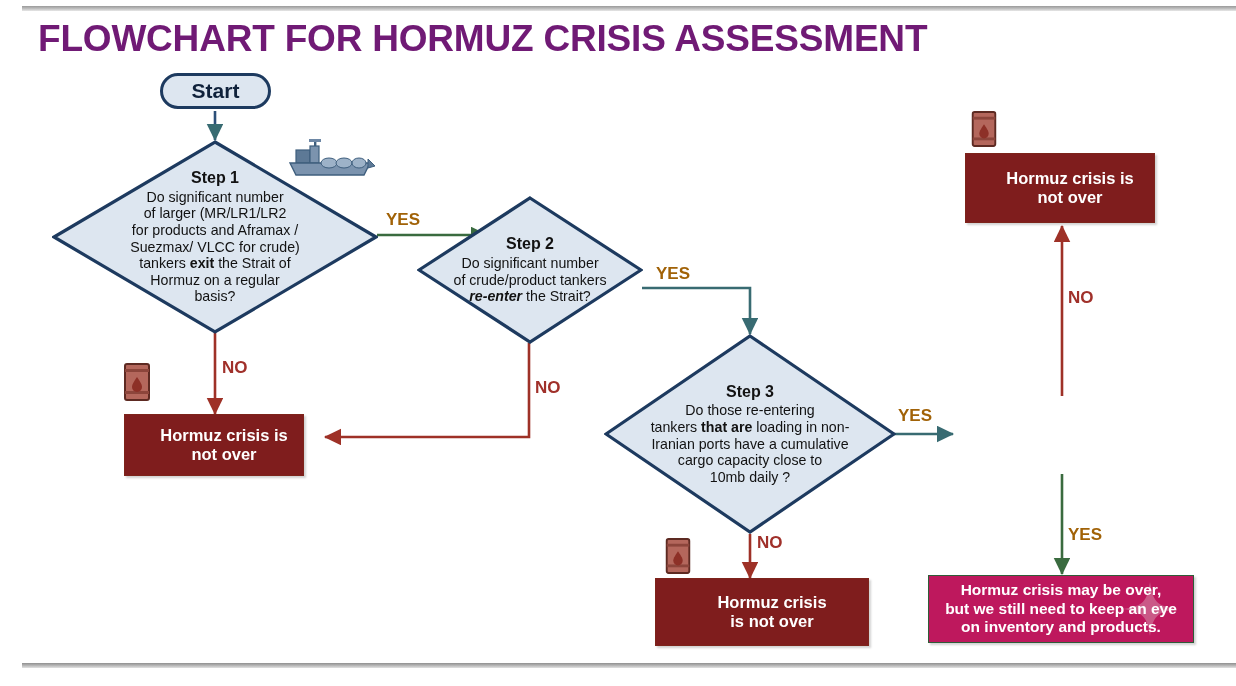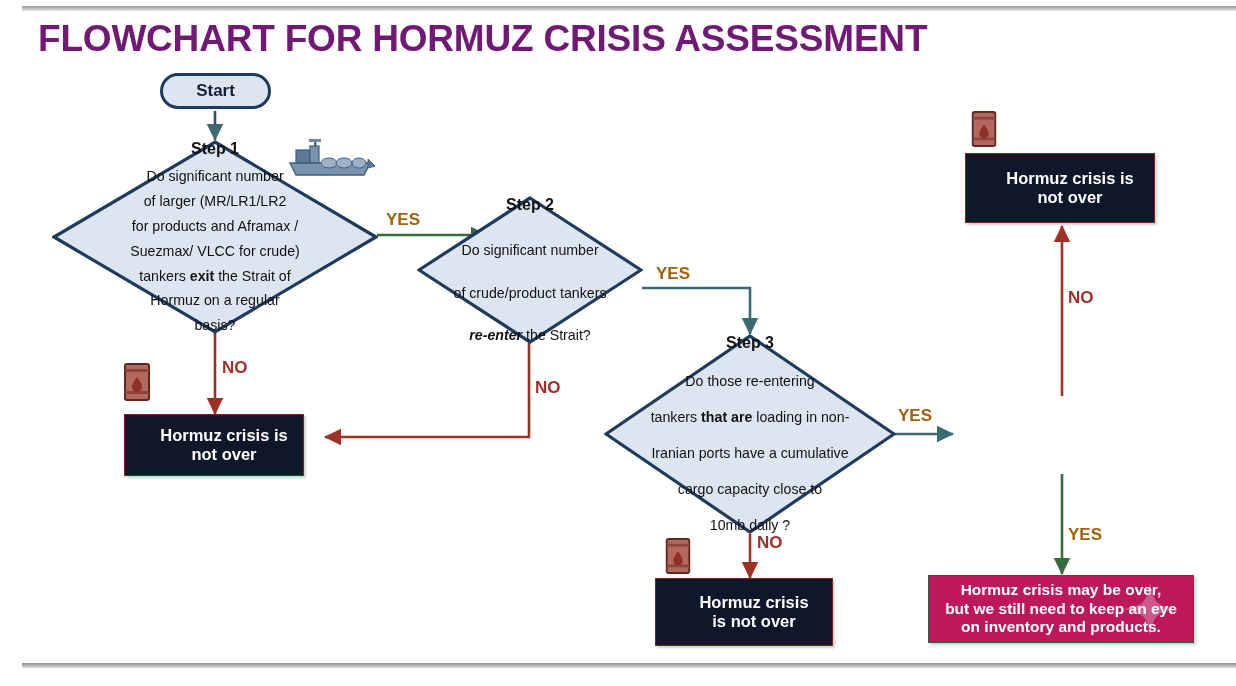--- a/index.html
+++ b/index.html
@@ -33,40 +33,40 @@
   
   #wires{position:absolute;left:0;top:0;width:1236px;height:686px;}
 
   
   .node{position:absolute;box-sizing:border-box;}
 
   .start{
     left:160px;top:73px;width:111px;height:36px;
     background:#dde6f0;border:3px solid #1d3a5f;border-radius:18px;
     display:flex;align-items:center;justify-content:center;
-    font-size:17px;font-weight:bold;color:#10223b;
+    font-size:21px;font-weight:bold;color:#10223b;
   }
 
   .diamond-wrap{position:absolute;}
   .diamond-wrap .dia{
     position:absolute;left:0;top:0;width:100%;height:100%;
   }
   .diamond-wrap .txt{
     position:absolute;left:0;top:0;width:100%;height:100%;
-    display:flex;flex-direction:column;align-items:center;justify-content:space-between;
+    display:flex;flex-direction:column;align-items:center;justify-content:center;
     text-align:center;color:#121212;line-height:1.17;
     padding:0 6px;box-sizing:border-box;
   }
   .steptitle{font-weight:bold;font-size:16px;margin-bottom:1px;}
   .stepbody{font-size:14.2px;}
   .stepbody b{font-weight:bold;}
   .stepbody i{font-style:italic;font-weight:bold;}
 
   .redbox{
-    background:#0f172a;border:1.5px solid #7d241b;
+    background:#7f1d1d;border:1.5px solid #7d241b;
     color:#ffffff;font-weight:bold;font-size:16.5px;
     display:flex;align-items:center;justify-content:center;text-align:center;
     line-height:1.18;
     box-shadow:2px 2px 2px rgba(0,0,0,.18);
     padding-left:20px;
   }
   .greenbox{
     background:#be185d;border:1.5px solid #2f5c38;
     color:#ffffff;font-weight:bold;font-size:15.5px;
     display:flex;align-items:center;justify-content:center;text-align:center;
@@ -220,21 +220,21 @@
     </div>
   </div>
 
   <svg class="icon" style="left:662px;top:535px;" width="32" height="42" viewBox="0 0 34 44">
     <rect x="5" y="4" width="24" height="36" rx="2" fill="#b4675c" stroke="#5d2a22" stroke-width="2"></rect>
     <rect x="5" y="9" width="24" height="3" fill="#8c453b"></rect>
     <rect x="5" y="31" width="24" height="3" fill="#8c453b"></rect>
     <path d="M17,17 C13,23 12,25 12,27 a5,5 0 0 0 10,0 c0,-2 -1,-4 -5,-10 z" fill="#8d3027"></path>
   </svg>
 
-  <div class="node redbox" style="left:655px;top:578px;width:178px;height:68px;">
+  <div class="node redbox" style="left:655px;top:578px;width:214px;height:68px;">
     <div>
       <div>Hormuz crisis</div>
       <div>is not over</div>
     </div>
   </div>
 
   <svg class="icon" style="left:968px;top:108px;" width="32" height="42" viewBox="0 0 34 44">
     <rect x="5" y="4" width="24" height="36" rx="2" fill="#b4675c" stroke="#5d2a22" stroke-width="2"></rect>
     <rect x="5" y="9" width="24" height="3" fill="#8c453b"></rect>
     <rect x="5" y="31" width="24" height="3" fill="#8c453b"></rect>

